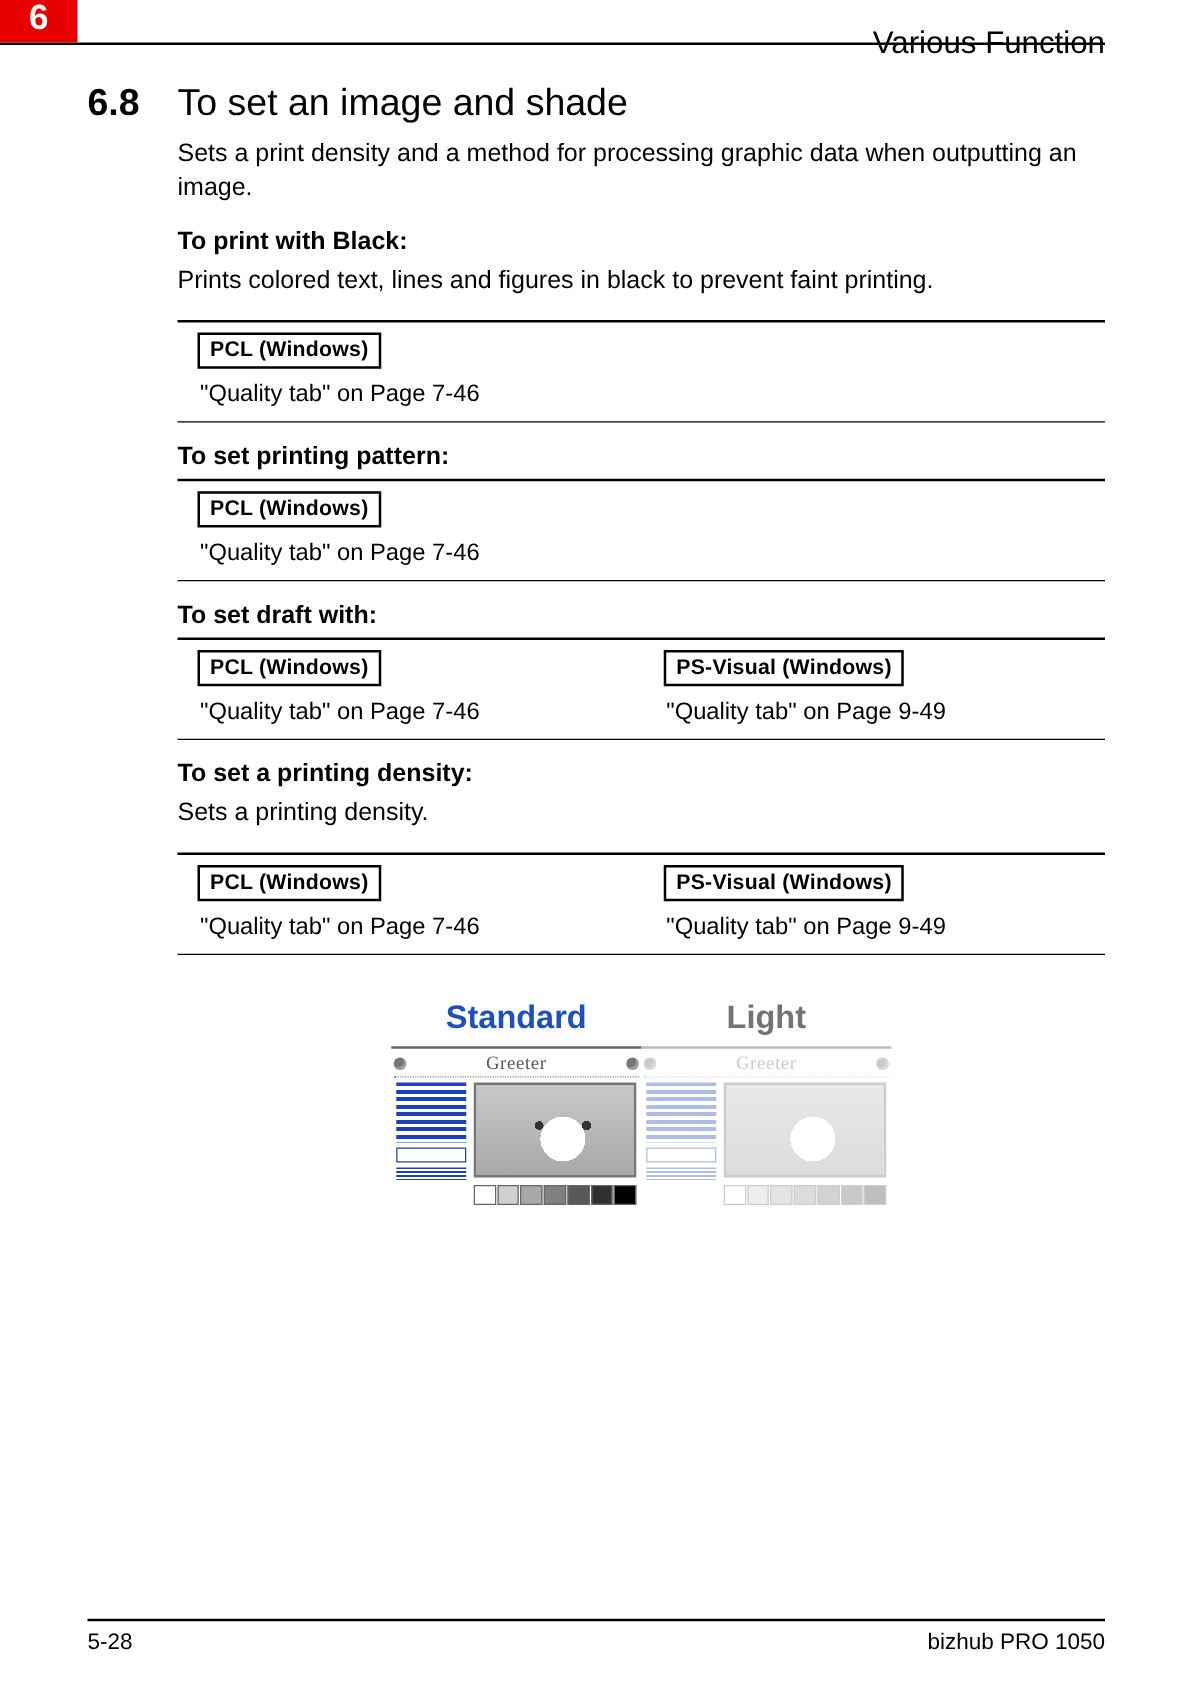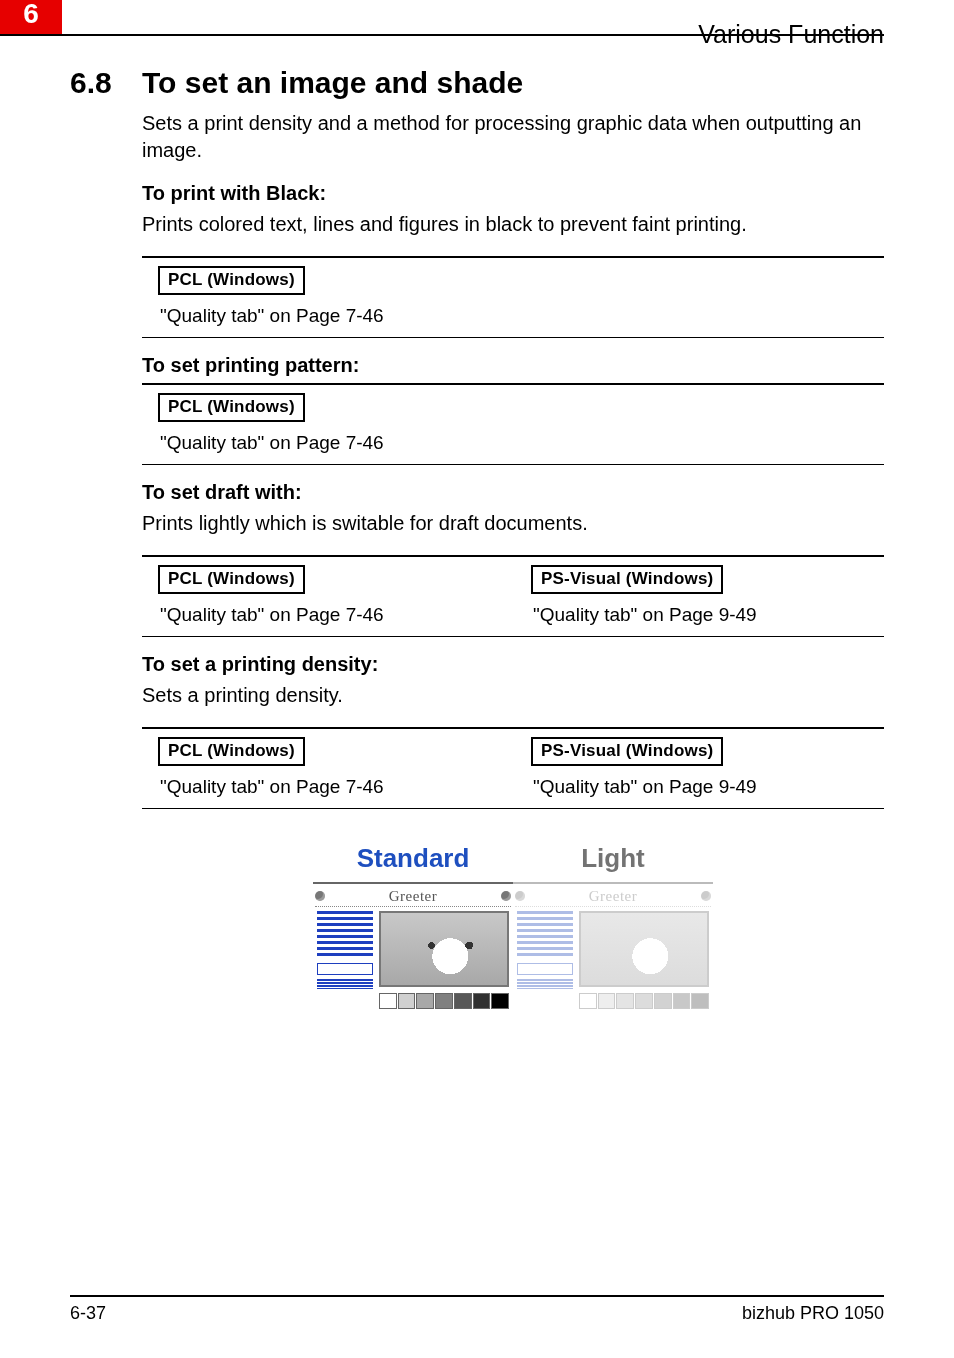--- a/index.html
+++ b/index.html
@@ -51,21 +51,21 @@
     align-items: flex-start;
     margin-bottom: 10px;
   }
   .sec-num {
     font-size: 30px;
     font-weight: bold;
     width: 72px;
   }
   .sec-title {
     font-size: 30px;
-    font-weight: bold;
+    font-weight: normal;
   }
   .indent {
     margin-left: 72px;
   }
   .body-text {
     font-size: 20px;
     line-height: 1.35;
     margin: 8px 0 18px 0;
   }
   .subhead {
@@ -261,21 +261,20 @@
       <div class="rule"></div>
       <div class="driver-row">
         <div class="driver-col">
           <span class="driver-label">PCL (Windows)</span>
           <div class="driver-ref">"Quality tab" on Page 7-46</div>
         </div>
       </div>
       <div class="rule-thin"></div>
 
       <div class="subhead">To set draft with:</div>
-      <p class="body-text" style="margin-top:2px;">Prints lightly which is switable for draft documents.</p>
       <div class="rule"></div>
       <div class="driver-row">
         <div class="driver-col">
           <span class="driver-label">PCL (Windows)</span>
           <div class="driver-ref">"Quality tab" on Page 7-46</div>
         </div>
         <div class="driver-col">
           <span class="driver-label">PS-Visual (Windows)</span>
           <div class="driver-ref">"Quality tab" on Page 9-49</div>
         </div>
@@ -354,17 +353,17 @@
               <span class="sw light" style="background:#bebebe"></span>
             </div>
           </div>
         </div>
       </div>
 
     </div>
   </div>
 
   <div class="footer">
-    <span>6-37</span>
+    <span>5-28</span>
     <span>bizhub PRO 1050</span>
   </div>
 
 </div>
 
 </body></html>

